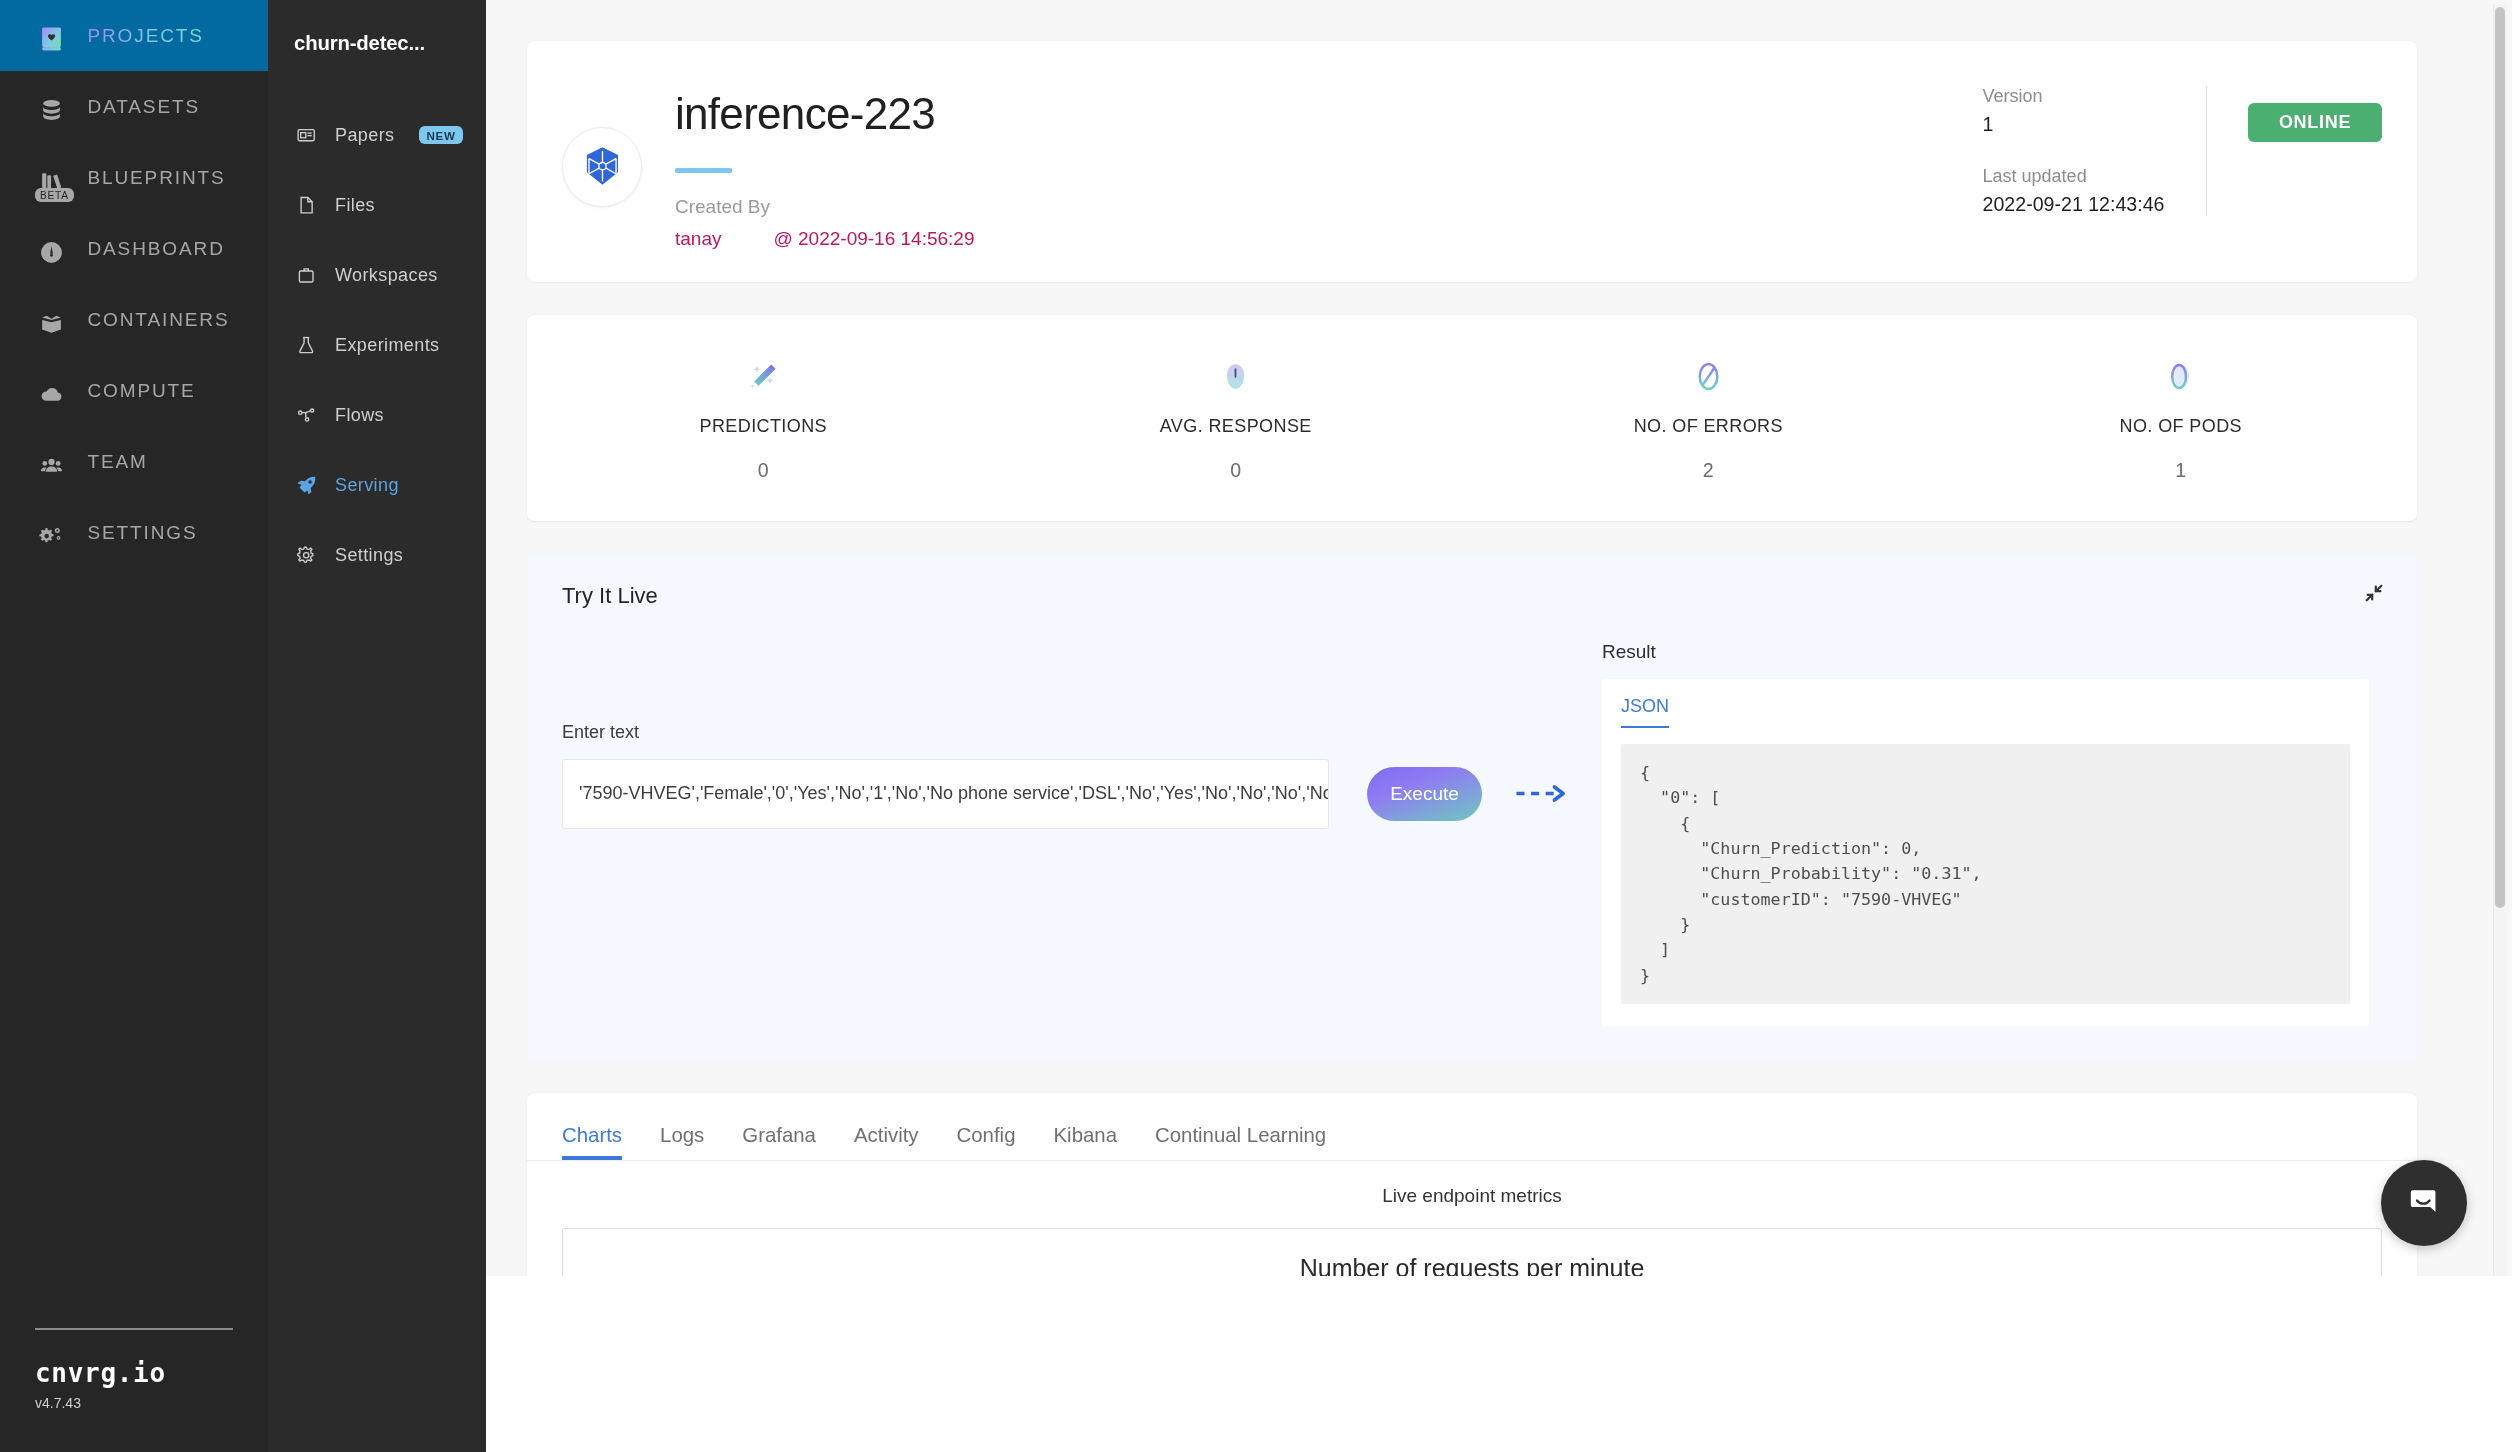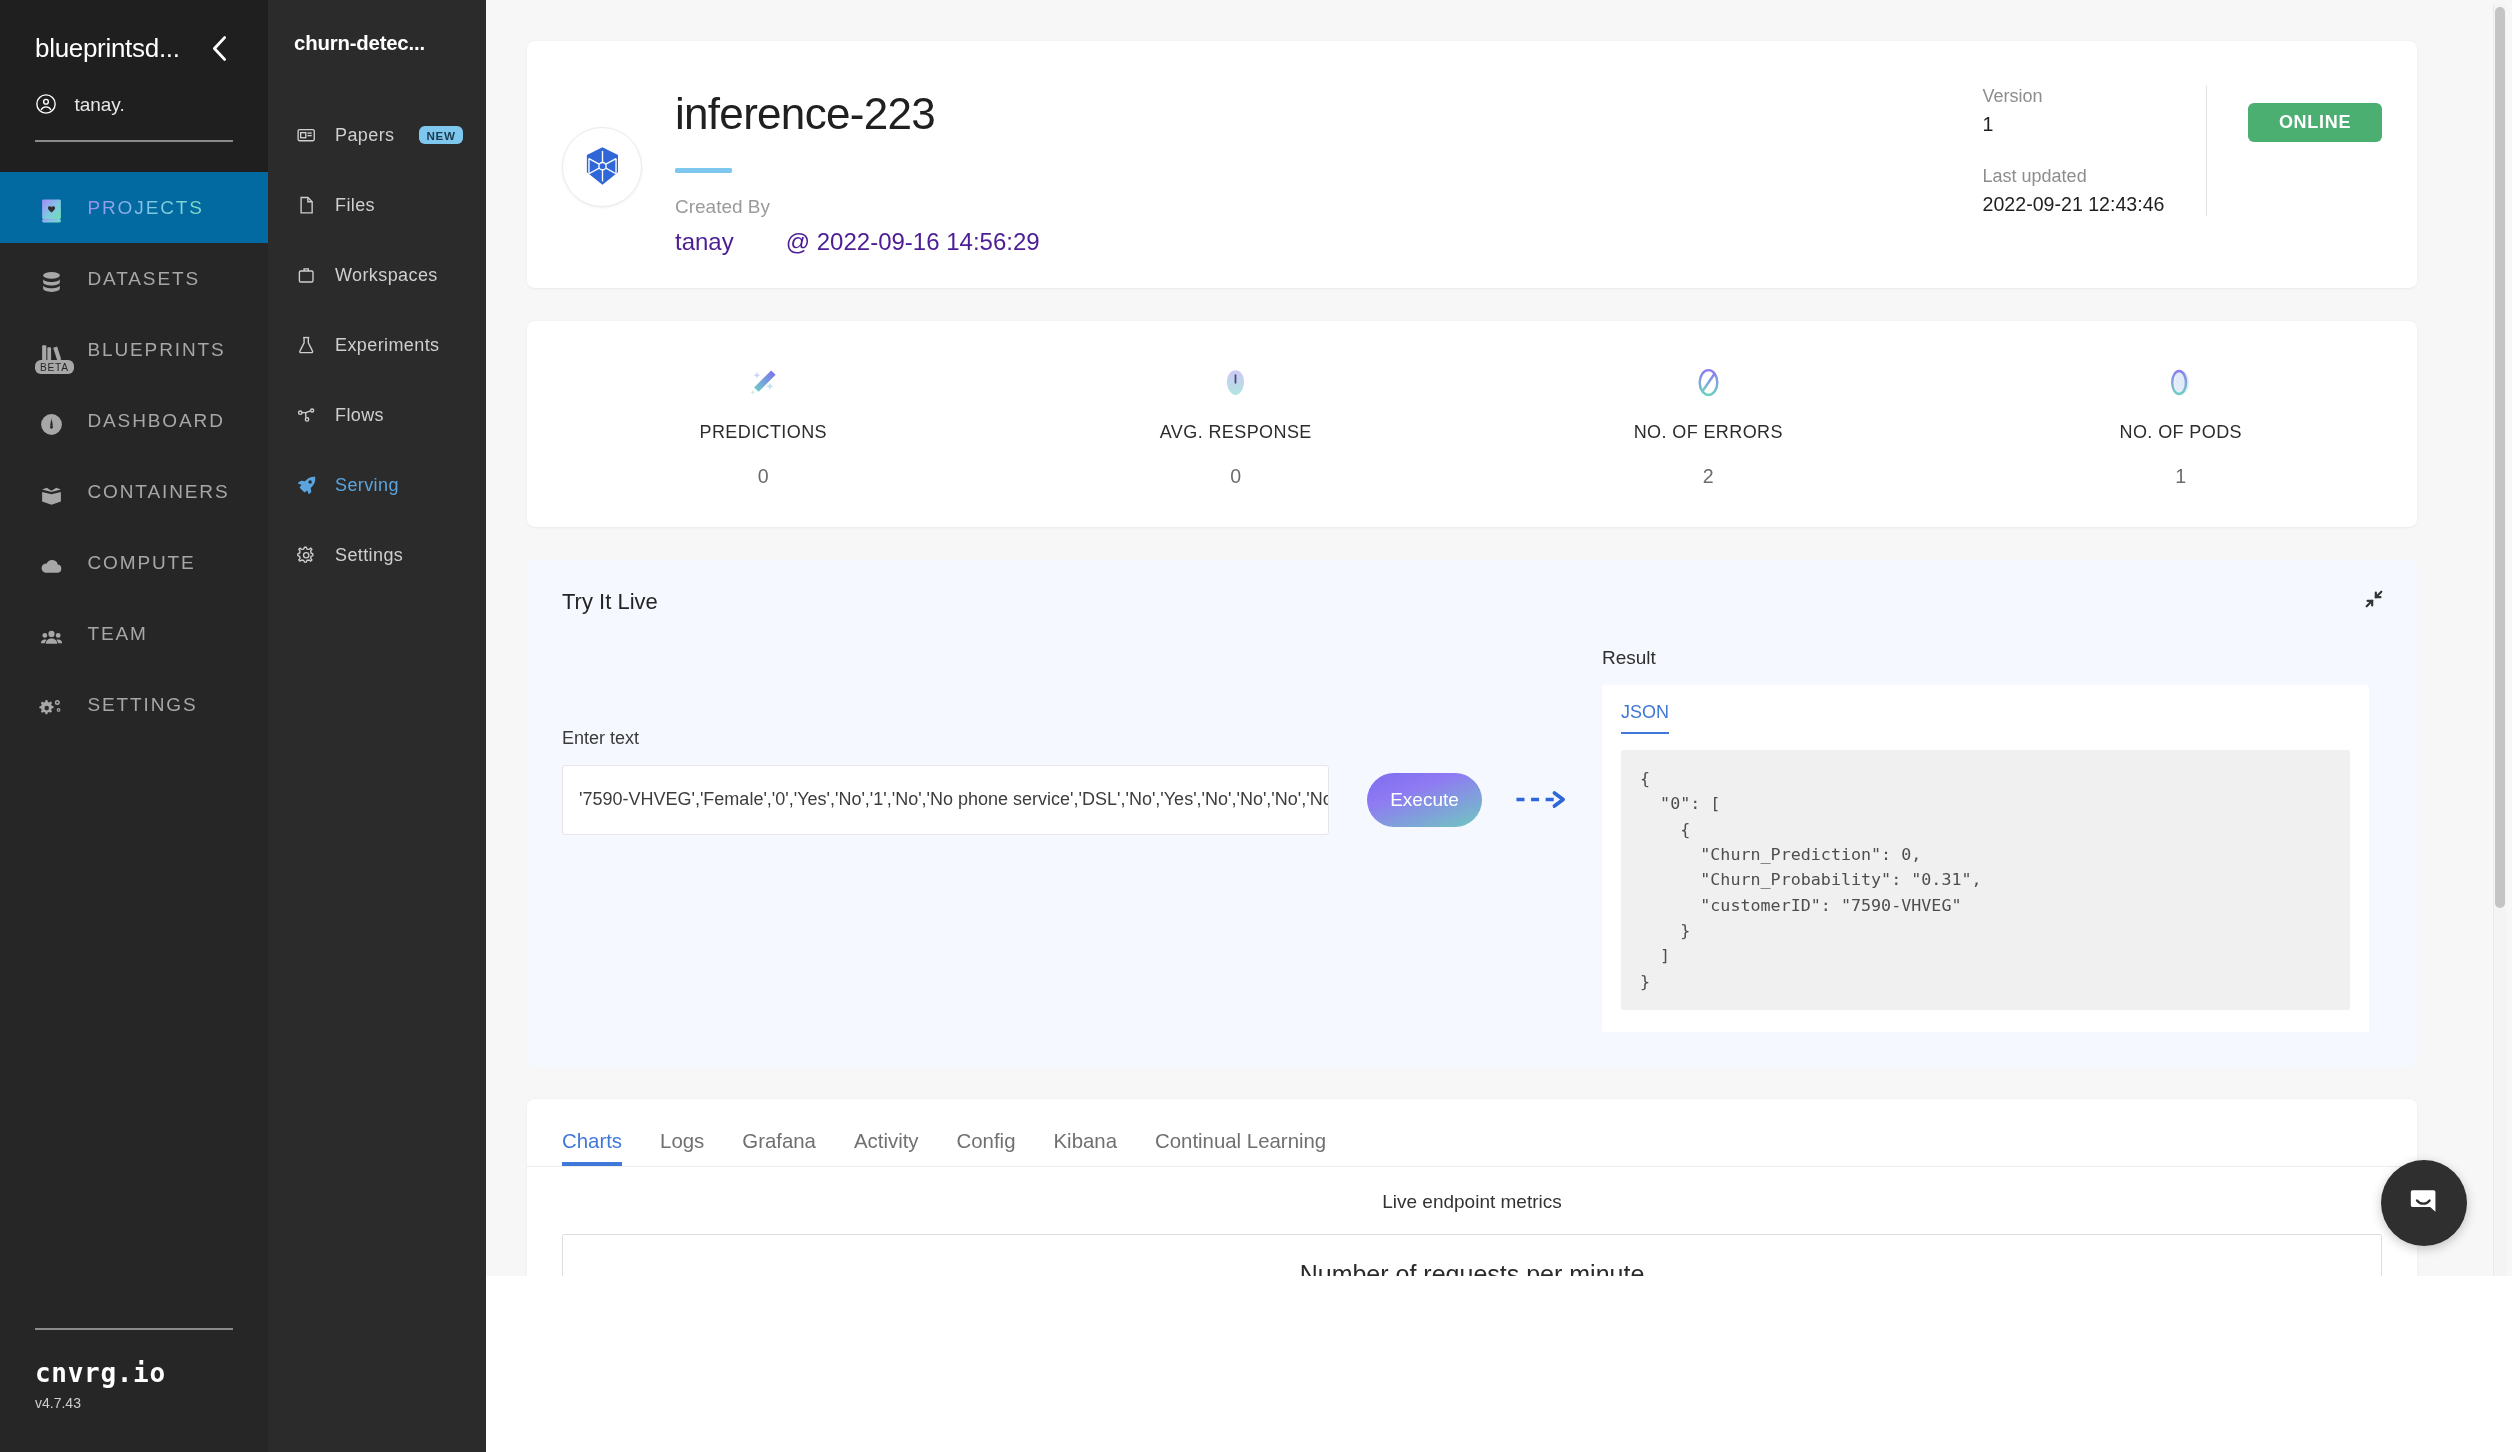--- a/index.html
+++ b/index.html
@@ -86,21 +86,21 @@
   .hdr-card { display: flex; align-items: flex-start; padding: 26px 35px 32px 35px; min-height: 211px;}
   .hdr-avatar {
     width: 80px; height: 80px; border-radius: 50%; background:#fff;
     border: 0.7px solid #ececec; box-shadow: 0 0.7px 2.9px rgba(0,0,0,0.07);
     display:flex; align-items:center; justify-content:center; margin-top: 60px; flex: 0 0 80px;
   }
   .hdr-mid { margin-left: 33px; flex: 1; padding-top: 22px;}
   .hdr-title { font-size: 44px; color: #202020; font-weight: 400; letter-spacing: -0.7px; }
   .hdr-rule { width: 57px; height: 5.1px; background: #7ec8f0; margin: 29px 0 23px 0; border-radius:1.5px;}
   .hdr-created-lbl { font-size: 19px; color: #9a9a9a; }
-  .hdr-created-row { display: flex; gap: 52px; margin-top: 10.2px; font-size: 24px; color: #4c1d95; }
+  .hdr-created-row { display: flex; gap: 52px; margin-top: 10.2px; font-size: 19px; color: #be185d; }
   .hdr-right { display: flex; align-items: stretch; padding-top: 19px; }
   .hdr-meta { text-align: left; padding-right: 41px; }
   .meta-lbl { font-size: 18px; color: #8d8d8d; }
   .meta-val { font-size: 19.6px; color: #1f1f1f; margin-top: 5.8px; }
   .meta-gap { height: 30.5px; }
   .hdr-sep { width: 1.5px; background: #e3e3e3; margin-right: 41px; }
   .status-pill {
     background: #4caf72; color: #fff; font-size: 18px; font-weight: 700; letter-spacing: 0.7px;
     padding: 10.2px 0; width: 134px; text-align: left; border-radius: 5.8px; height: 39px;
     display:flex; align-items:center; justify-content:center; margin-top: 17.4px;
@@ -178,41 +178,20 @@
     border-radius: 50%; background: #2f2f2f; display:flex; align-items:center; justify-content:center;
     box-shadow: 0 2.9px 10.2px rgba(0,0,0,0.22); cursor: pointer;
   }
 </style>
 </head>
 <body>
 
 <div class="app">
 
   <aside class="gsidebar">
-    <div class="gs-top">
-      <div class="gs-org-row">
-        <div class="gs-org-name">blueprintsd...</div>
-        <div class="gs-collapse">
-          <svg width="19" height="29" viewBox="0 0 26 40">
-              <polyline points="20,5 6,20 20,35" fill="none" stroke="#fff" stroke-width="4" stroke-linecap="round" stroke-linejoin="round"></polyline>
-            </svg>
-        </div>
-      </div>
-      <div class="gs-user-row">
-        <span>
-          <svg width="22" height="22" viewBox="0 0 24 24">
-              <circle cx="12" cy="12" r="10" fill="none" stroke="#fff" stroke-width="1.5"></circle>
-              <circle cx="12" cy="9.5" r="2.6" fill="none" stroke="#fff" stroke-width="1.5"></circle>
-              <path d="M6.6 18.5a6 6 0 0 1 10.8 0" fill="none" stroke="#fff" stroke-width="1.5"></path>
-            </svg>
-        </span>
-        <span class="gs-user-name">tanay.</span>
-      </div>
-      <div class="gs-divider"></div>
-    </div>
 
     <nav class="gs-nav">
       <div class="gs-item active">
         <span class="gs-icon">
           <svg width="25" height="26" viewBox="0 0 34 36">
             <defs>
                 <linearGradient id="gbook" x1="0" y1="0" x2="1" y2="1">
               <stop offset="0%" stop-color="#a78bfa"></stop>
                   <stop offset="55%" stop-color="#7ec8e3"></stop>
                   <stop offset="100%" stop-color="#6fe0b0"></stop>

